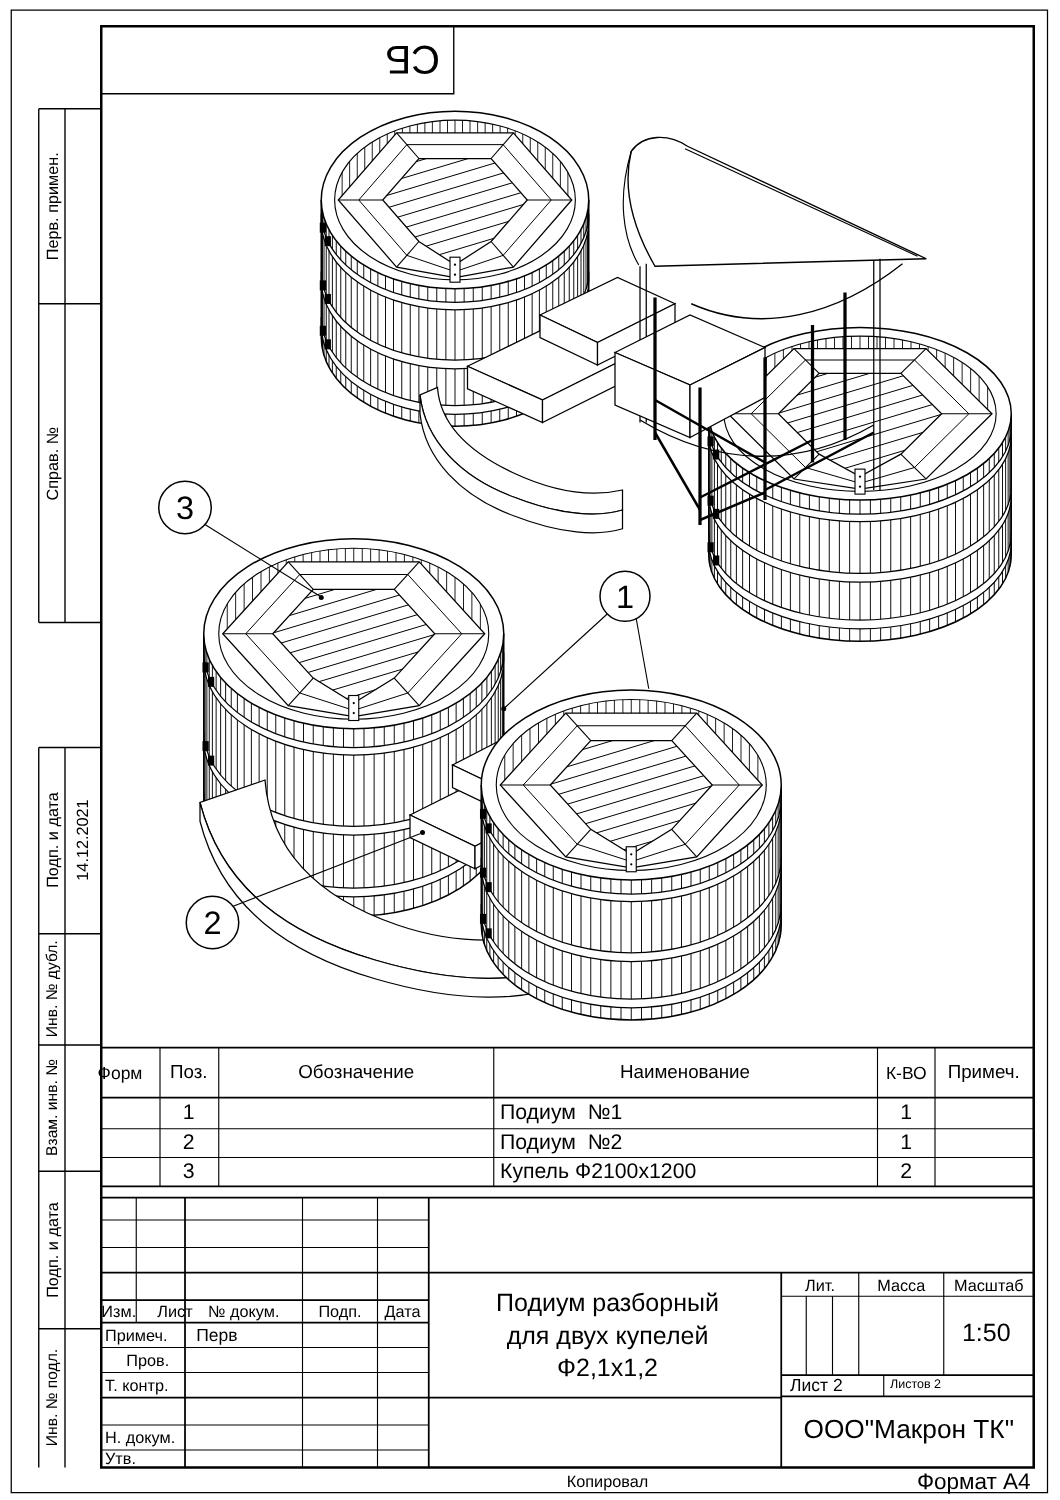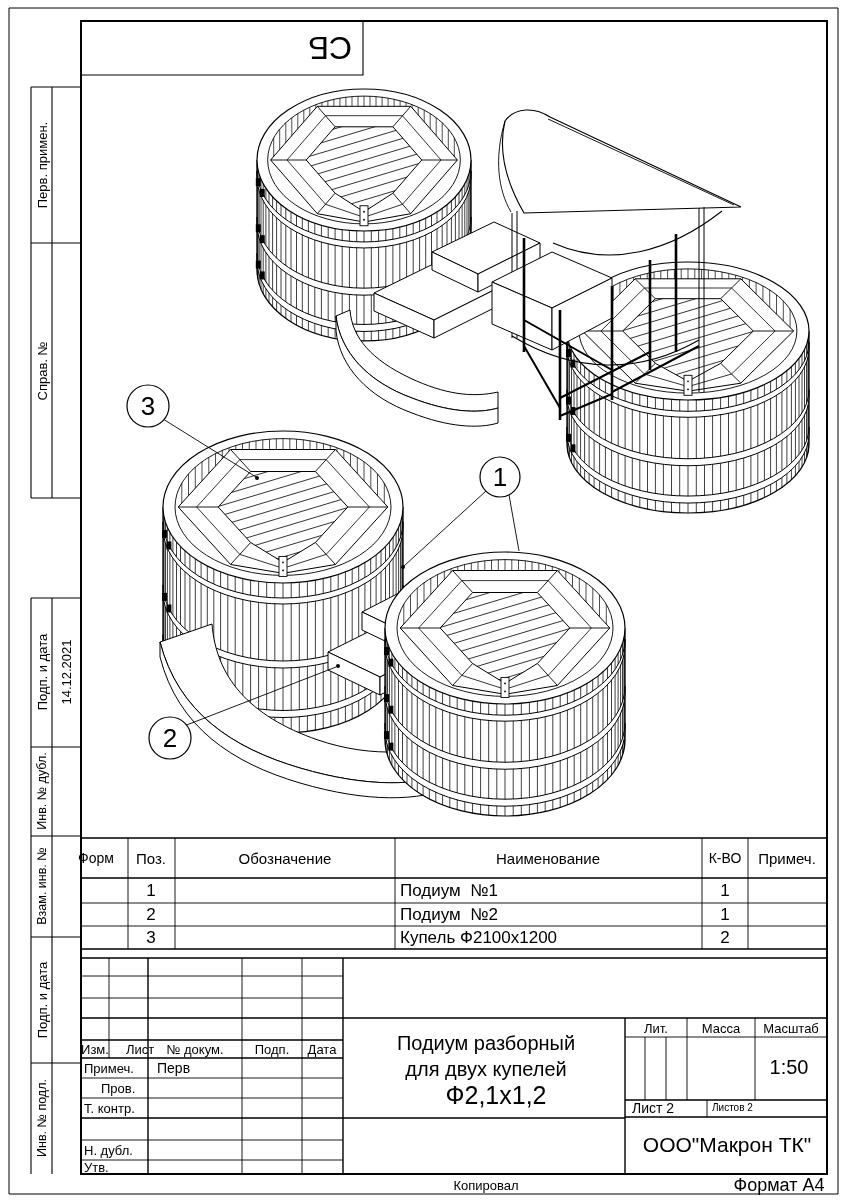--- a/index.html
+++ b/index.html
@@ -277,26 +277,26 @@
   <div class="t c" style="left:95px;top:1049px;font-size:13px;">Изм.</div>
   <div class="t c" style="left:140px;top:1049px;font-size:13px;">Лист</div>
   <div class="t c" style="left:195px;top:1049px;font-size:13px;">№ докум.</div>
   <div class="t c" style="left:272px;top:1049px;font-size:13px;">Подп.</div>
   <div class="t c" style="left:322px;top:1049px;font-size:13px;">Дата</div>
 
   <div class="t l" style="left:84px;top:1068px;font-size:13px;">Примеч.</div>
   <div class="t l" style="left:157px;top:1068px;font-size:14px;">Перв</div>
   <div class="t l" style="left:84px;top:1088px;font-size:13px;margin-left:17px;">Пров.</div>
   <div class="t l" style="left:84px;top:1108px;font-size:13px;">Т. контр.</div>
-  <div class="t l" style="left:84px;top:1150px;font-size:13px;">Н. дубл.</div>
+  <div class="t l" style="left:84px;top:1150px;font-size:13px;">Н. докум.</div>
   <div class="t l" style="left:84px;top:1167px;font-size:13px;">Утв.</div>
 
   <div class="t c" style="left:486px;top:1043px;font-size:20px;">Подиум разборный</div>
   <div class="t c" style="left:486px;top:1069px;font-size:20px;">для двух купелей</div>
-  <div class="t c" style="left:496px;top:1095px;font-size:25px;">Ф2,1х1,2</div>
+  <div class="t c" style="left:486px;top:1095px;font-size:20px;">Ф2,1х1,2</div>
 
   <div class="t c" style="left:656px;top:1028px;font-size:13px;">Лит.</div>
   <div class="t c" style="left:721px;top:1028px;font-size:13px;">Масса</div>
   <div class="t c" style="left:791px;top:1028px;font-size:13px;">Масштаб</div>
   <div class="t c" style="left:789px;top:1067px;font-size:20px;">1:50</div>
   <div class="t l" style="left:632px;top:1108px;font-size:14px;">Лист 2</div>
   <div class="t l" style="left:712px;top:1108px;font-size:10px;">Листов 2</div>
   <div class="t c" style="left:727px;top:1144px;font-size:21px;">ООО"Макрон ТК"</div>
 
   <div class="t c" style="left:486px;top:1185px;font-size:13px;">Копировал</div>

